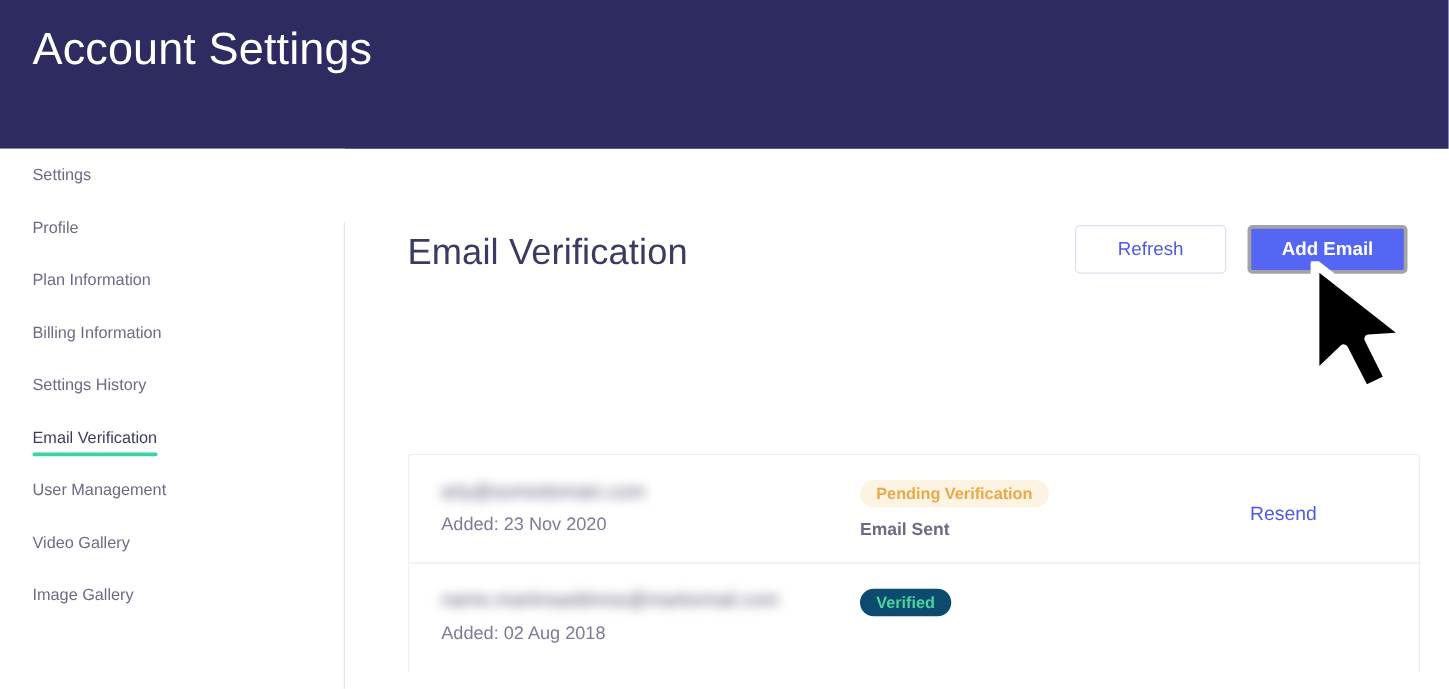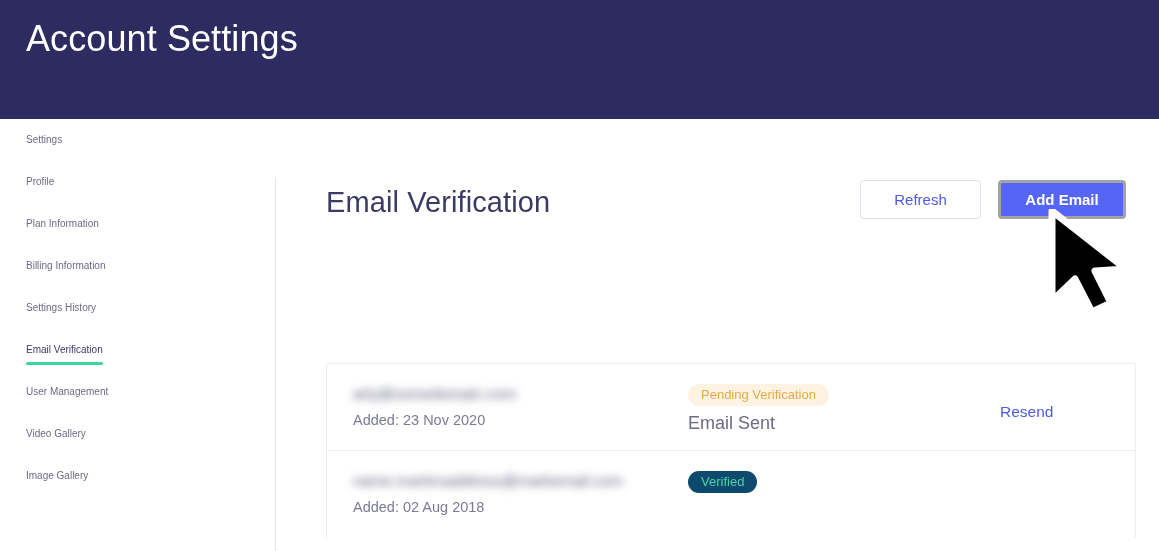--- a/index.html
+++ b/index.html
@@ -63,21 +63,21 @@
     top: 0;
     width: 276px;
     list-style: none;
   }
   .nav-item {
     position: relative;
     display: block;
     padding: 0 0 0 26px;
     height: 42px;
     line-height: 42px;
-    font-size: 10px;
+    font-size: 13px;
     color: #6b6b86;
     white-space: nowrap;
     cursor: pointer;
   }
   .nav-item-label { display: inline-block; position: relative; }
   .nav-item.active .nav-item-label { color: #3b3a63; }
   .nav-item.active .nav-item-label::after {
     content: "";
     position: absolute;
     left: 0;
@@ -159,21 +159,21 @@
     position: relative;
     display: flex;
     align-items: flex-start;
     height: 87px;
     padding: 20px 0 0 26px;
     border-bottom: 1px solid #ededf2;
   }
   .email-row:last-child { border-bottom: none; }
 
   .col-email  { width: 335px; flex: 0 0 335px; }
-  .col-status { width: 270px; flex: 0 0 270px; }
+  .col-status { width: 270px; flex: 0 0 270px; font-weight: bold; }
   .col-action { flex: 1 1 auto; text-align: left; padding-left: 42px; }
 
   .email-address {
     display: block;
     font-size: 15.5px;
     line-height: 19px;
     color: #5a5a78;
     filter: blur(4.4px);
     user-select: none;
     white-space: nowrap;
@@ -194,21 +194,21 @@
     line-height: 22px;
     padding: 0 13px;
     white-space: nowrap;
   }
   .badge-pending  { background: #fdf3e3; color: #e9a94a; }
   .badge-verified { background: #0c4a6e; color: #4cd4a0; }
 
   .status-note {
     display: block;
     margin-top: 8px;
-    font-size: 18px;
+    font-size: 14px;
     line-height: 19px;
     color: #6b6b86;
   }
 
   .link-action {
     display: inline-block;
     margin-top: 18px;
     font-size: 15.5px;
     line-height: 20px;
     color: #4e5ae6;

